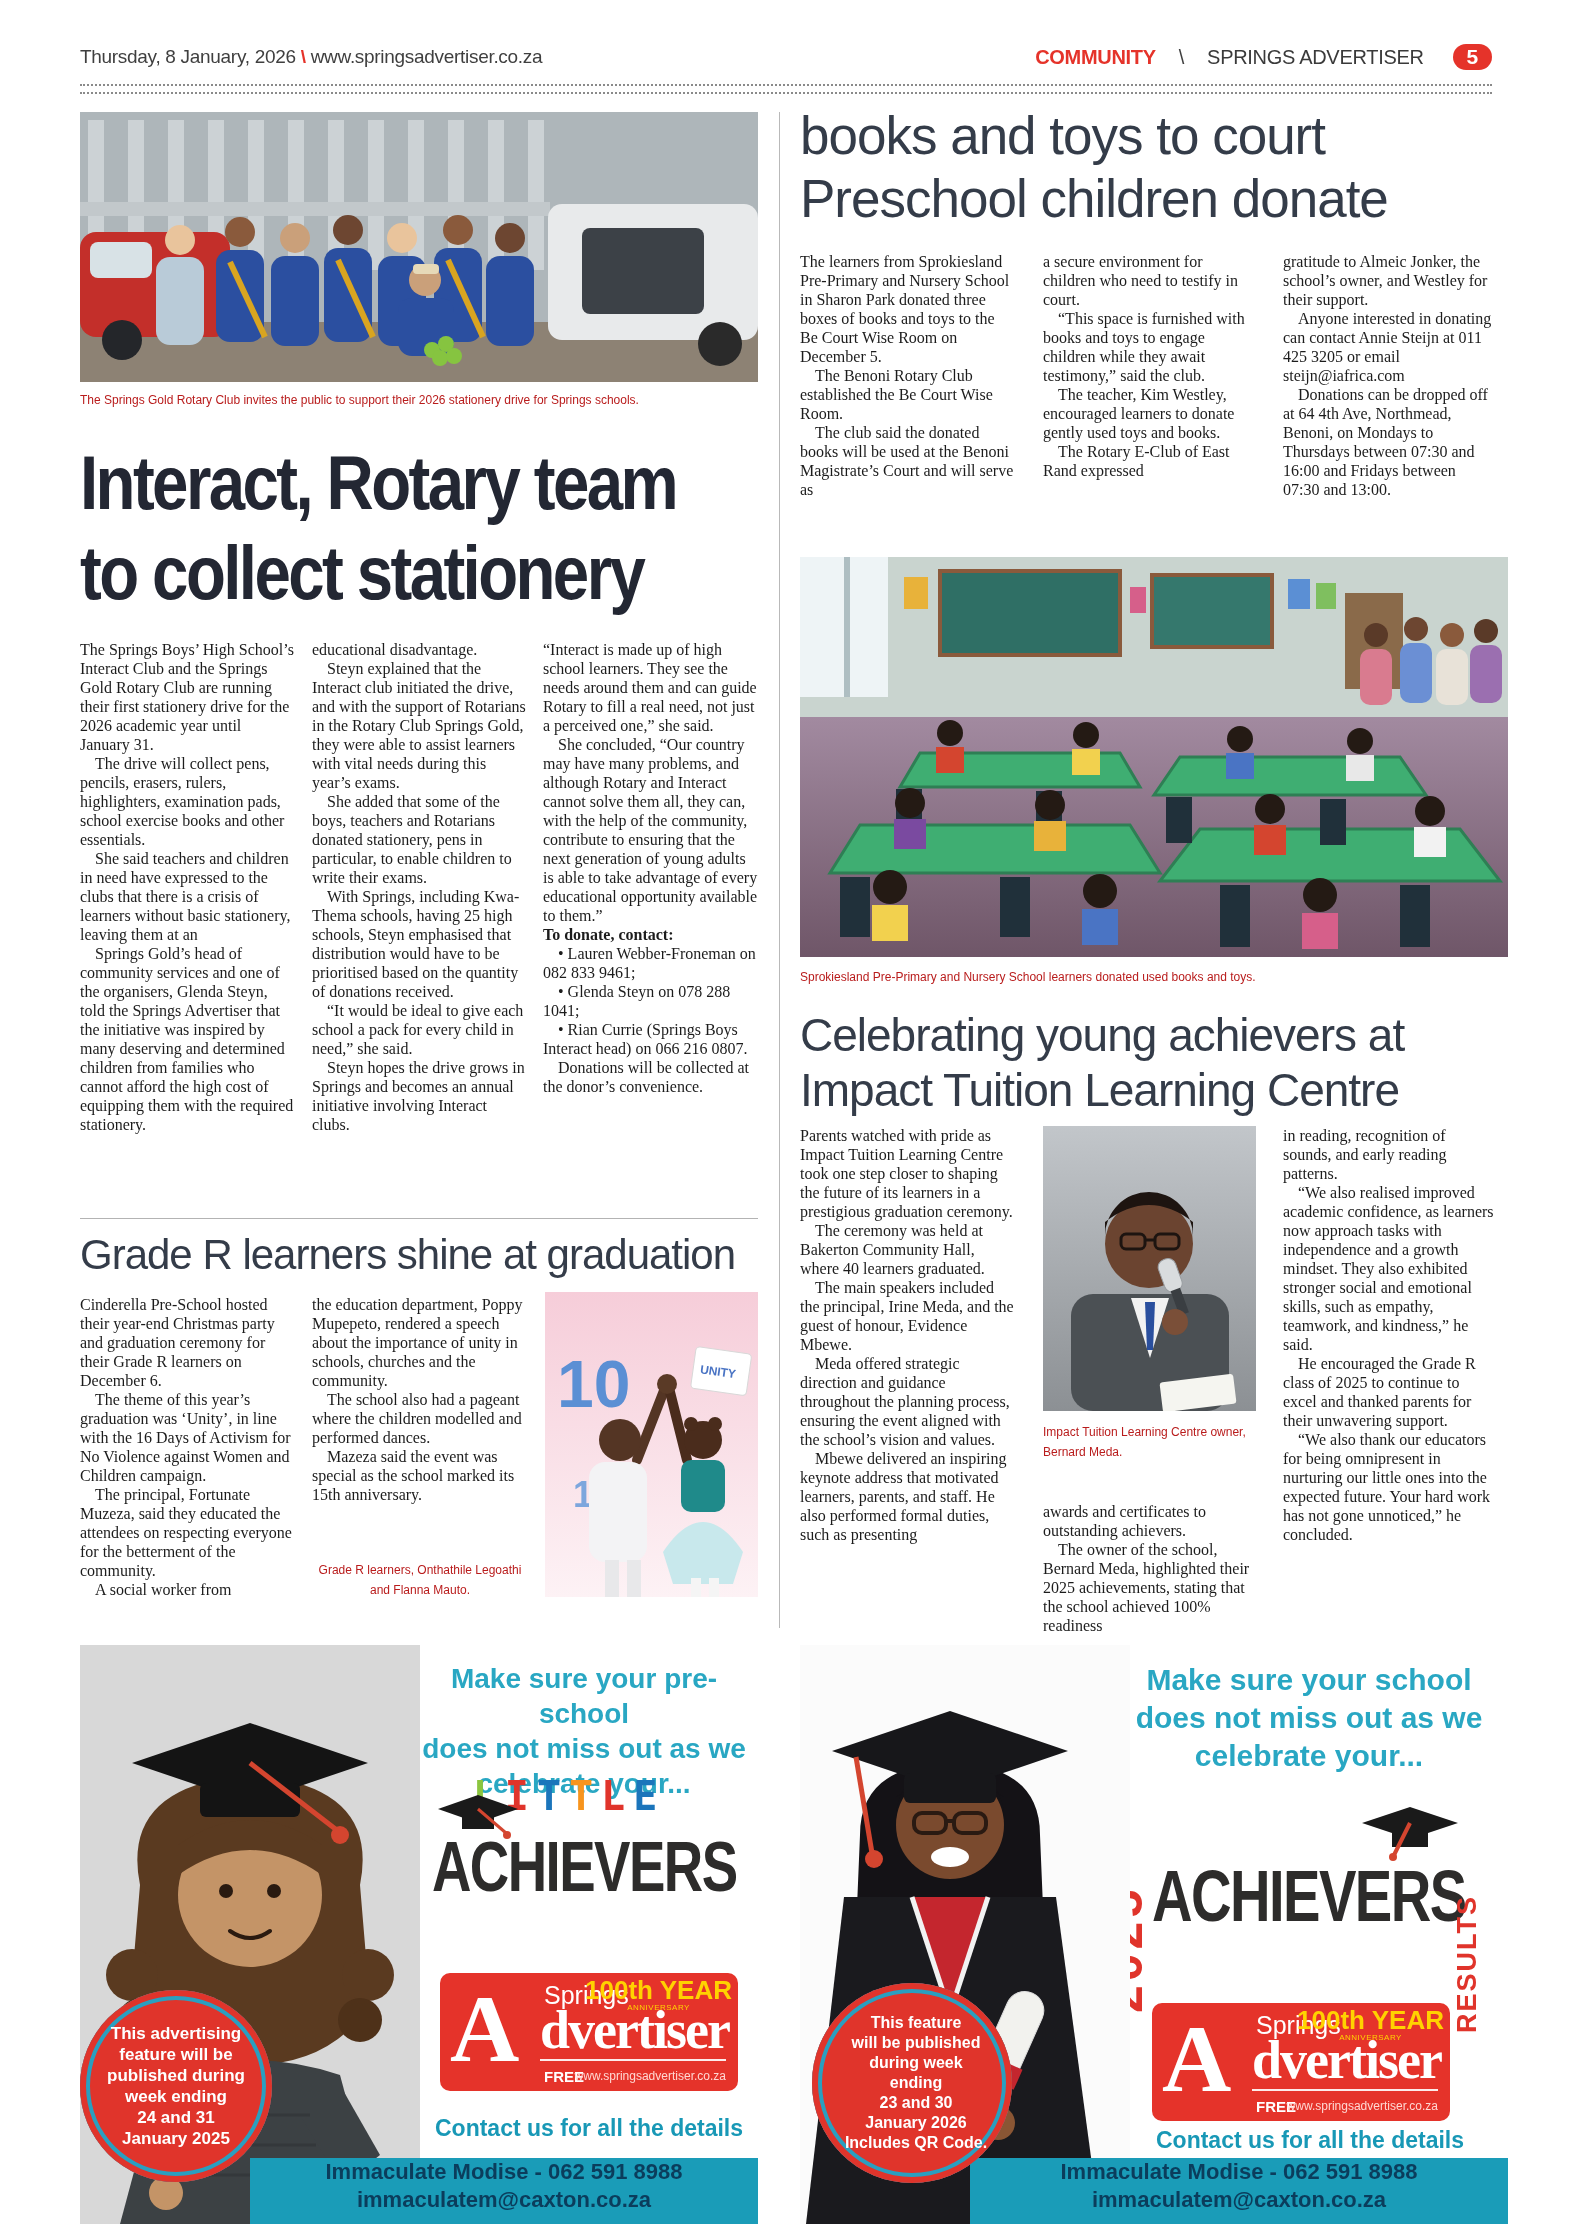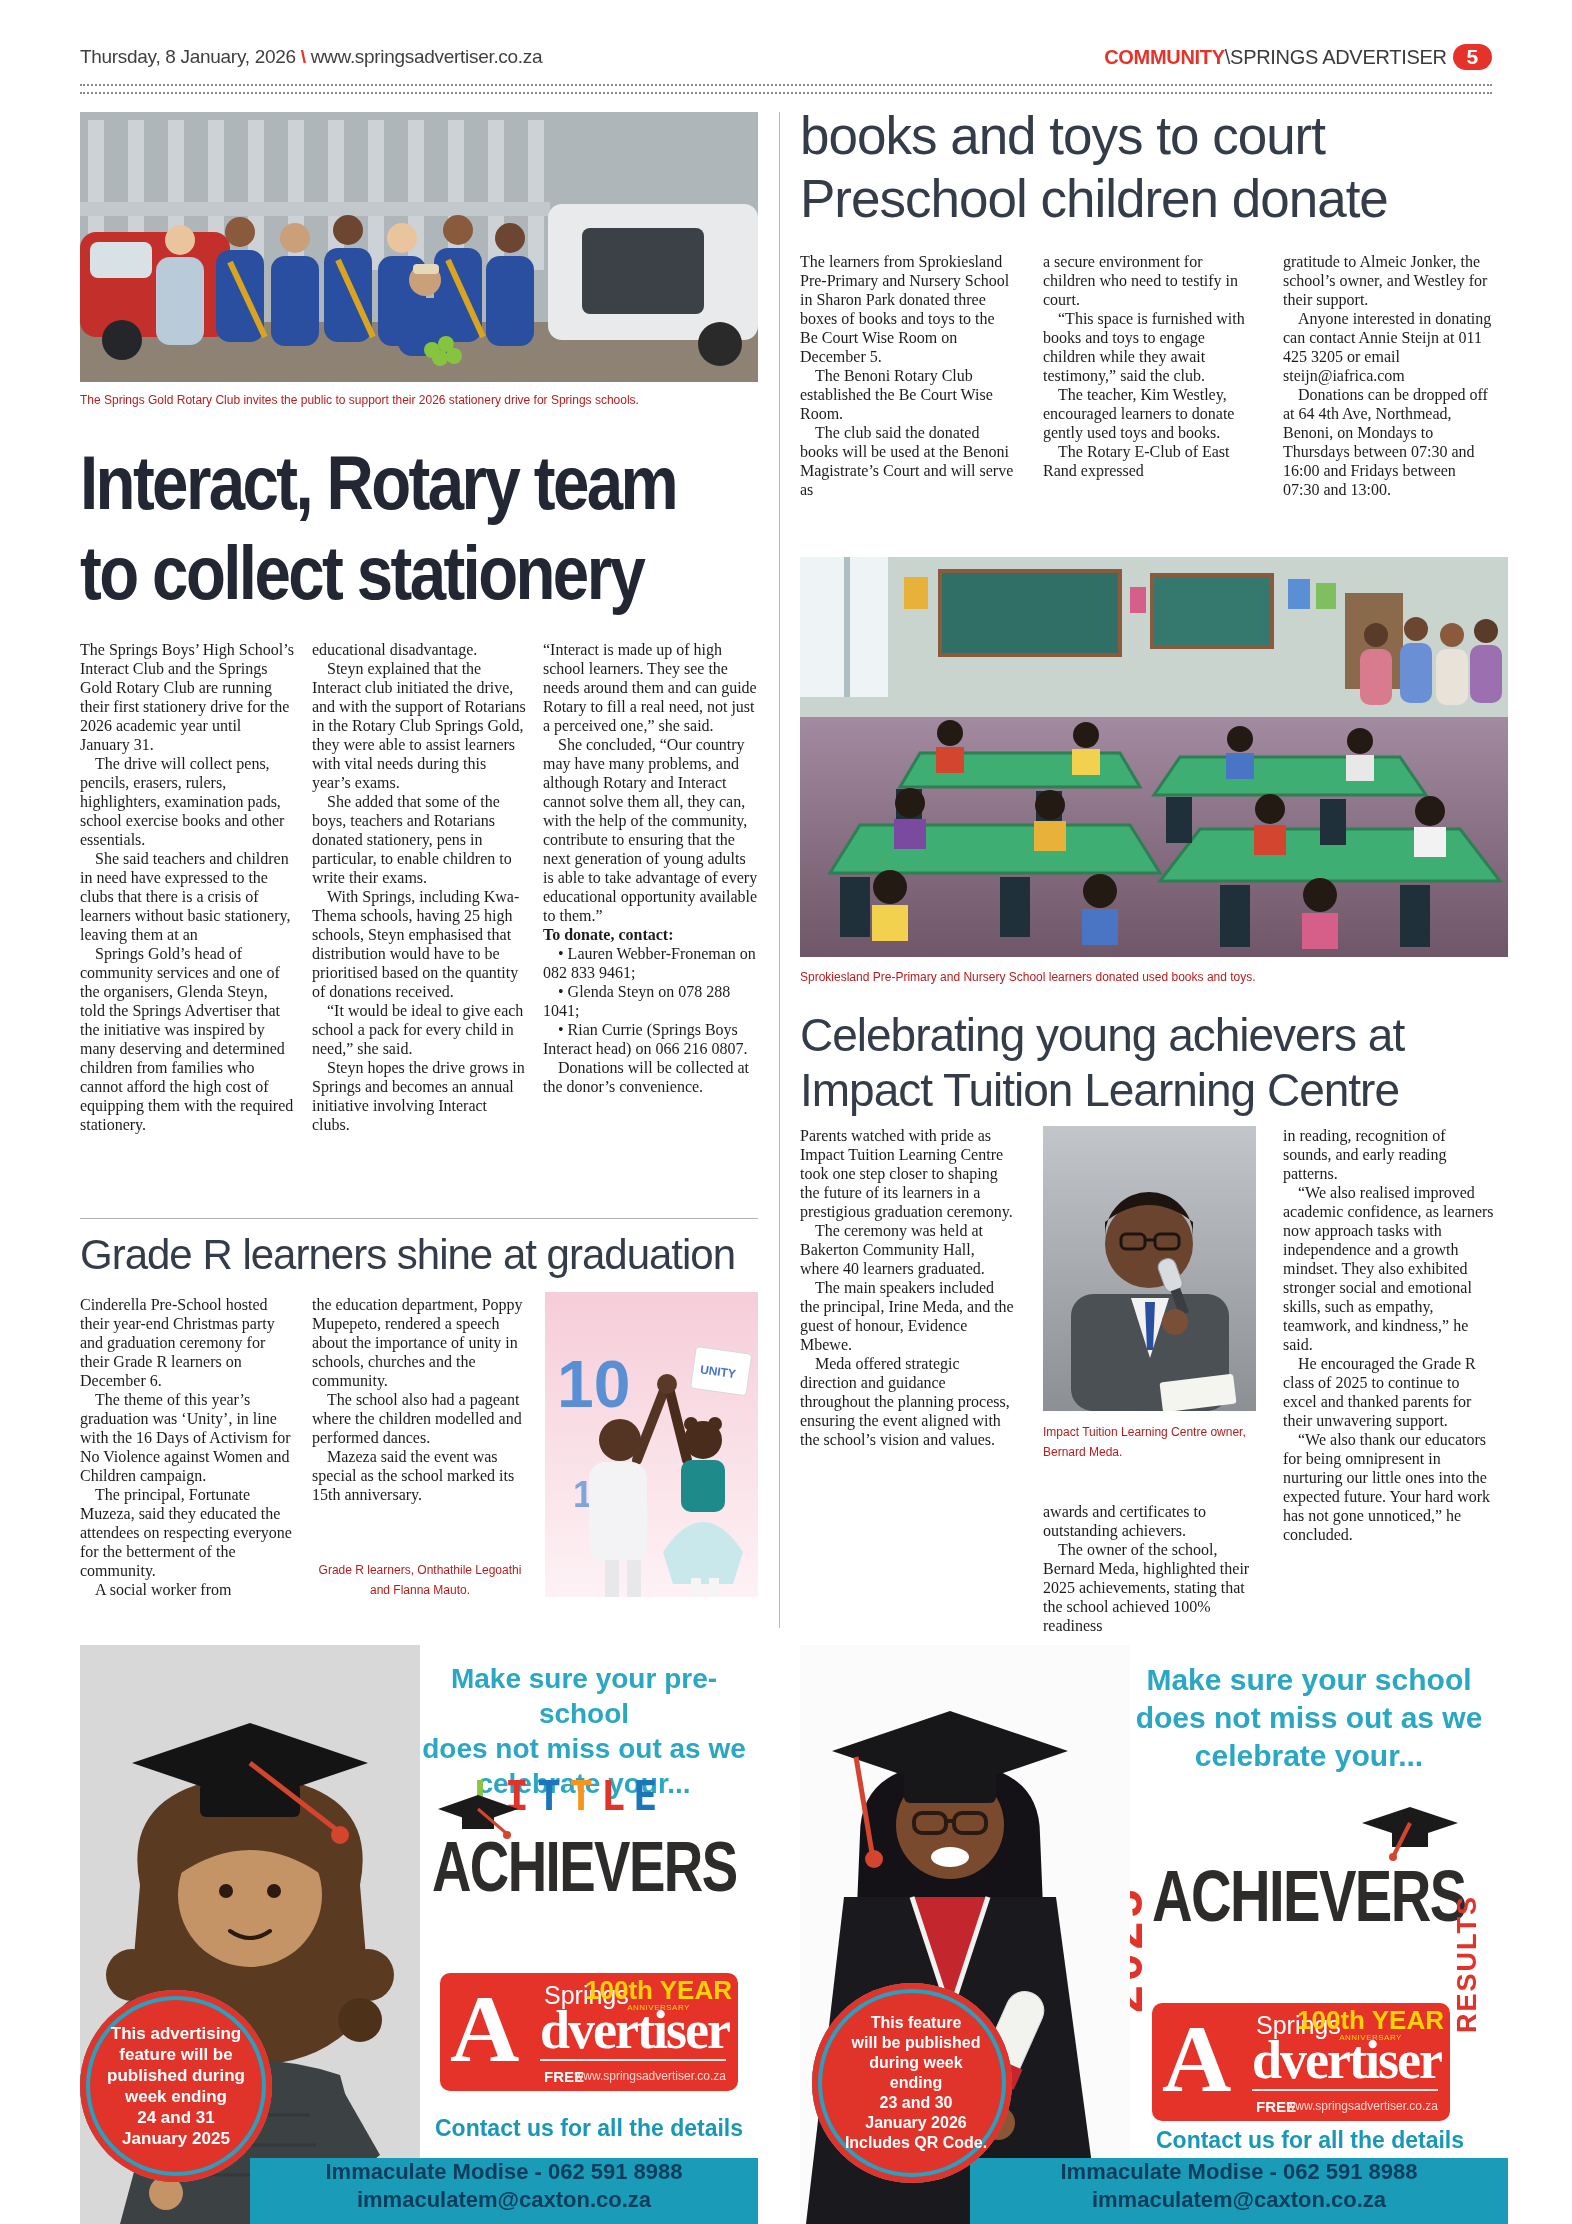--- a/index.html
+++ b/index.html
@@ -4,21 +4,21 @@
 <style>
   html,body{margin:0;padding:0;background:#ddd;}
   .page{position:relative;width:1572px;height:2224px;background:#fff;overflow:hidden;
         font-family:"Liberation Serif",serif;color:#1c1c1c;}
   .abs{position:absolute;}
 
   
   .hdr{position:absolute;top:44px;left:80px;width:1412px;display:flex;justify-content:space-between;
        font-family:"Liberation Sans",sans-serif;font-size:19px;color:#3f3f3f;letter-spacing:-.3px;align-items:center;}
   .hdr .red{color:#e5332a;font-weight:bold;}
-  .hdr-right{display:flex;align-items:center;gap:0;font-size:20px;}
+  .hdr-right{display:flex;align-items:center;gap:23px;font-size:20px;}
   .hdr-right .section{color:#e5332a;font-weight:bold;}
   .hdr-right .paper{color:#3a3a3a;}
   .pagenum{display:inline-block;background:#e5332a;color:#fff;font-weight:bold;font-size:21px;
            border-radius:14px;padding:1px 14px;margin-left:6px;}
   .dotted{position:absolute;top:84px;left:80px;width:1412px;height:6px;
           border-top:2px dotted #8a8a8a;border-bottom:2px dotted #8a8a8a;}
 
   .vrule{position:absolute;left:779px;top:112px;height:1516px;border-left:1px solid #b9b9b9;}
   .hrule{position:absolute;left:80px;top:1218px;width:678px;border-top:1px solid #b3b3b3;}
 
@@ -329,20 +329,21 @@
 
   <div class="light-head h-impact" style="left:800px;top:1008px;">
     <div>Celebrating young achievers at</div>
     <div>Impact Tuition Learning Centre</div>
   </div>
   <div class="col" style="left:800px;top:1126px;height:505px;">
       <p>Parents watched with pride as Impact Tuition Learning Centre took one step closer to shaping the future of its learners in a prestigious graduation ceremony.</p>
       <p>The ceremony was held at Bakerton Community Hall, where 40 learners graduated.</p>
       <p>The main speakers included the principal, Irine Meda, and the guest of honour, Evidence Mbewe.</p>
       <p>Meda offered strategic direction and guidance throughout the planning process, ensuring the event aligned with the school’s vision and values.</p>
+      <p>Mbewe delivered an inspiring keynote address that motivated learners, parents, and staff. He also performed formal duties, such as presenting</p>
     </div>
   <div class="photo" style="left:1043px;top:1126px;width:213px;height:285px;">
     <svg width="213" height="285" viewBox="0 0 213 285">
       <defs>
           <linearGradient id="mg" x1="0" y1="0" x2="0" y2="1">
         <stop offset="0" stop-color="#c2c6ca"></stop>
             <stop offset="1" stop-color="#8c9094"></stop>
           </linearGradient>
         </defs>
       <rect width="213" height="285" fill="url(#mg)"></rect>

